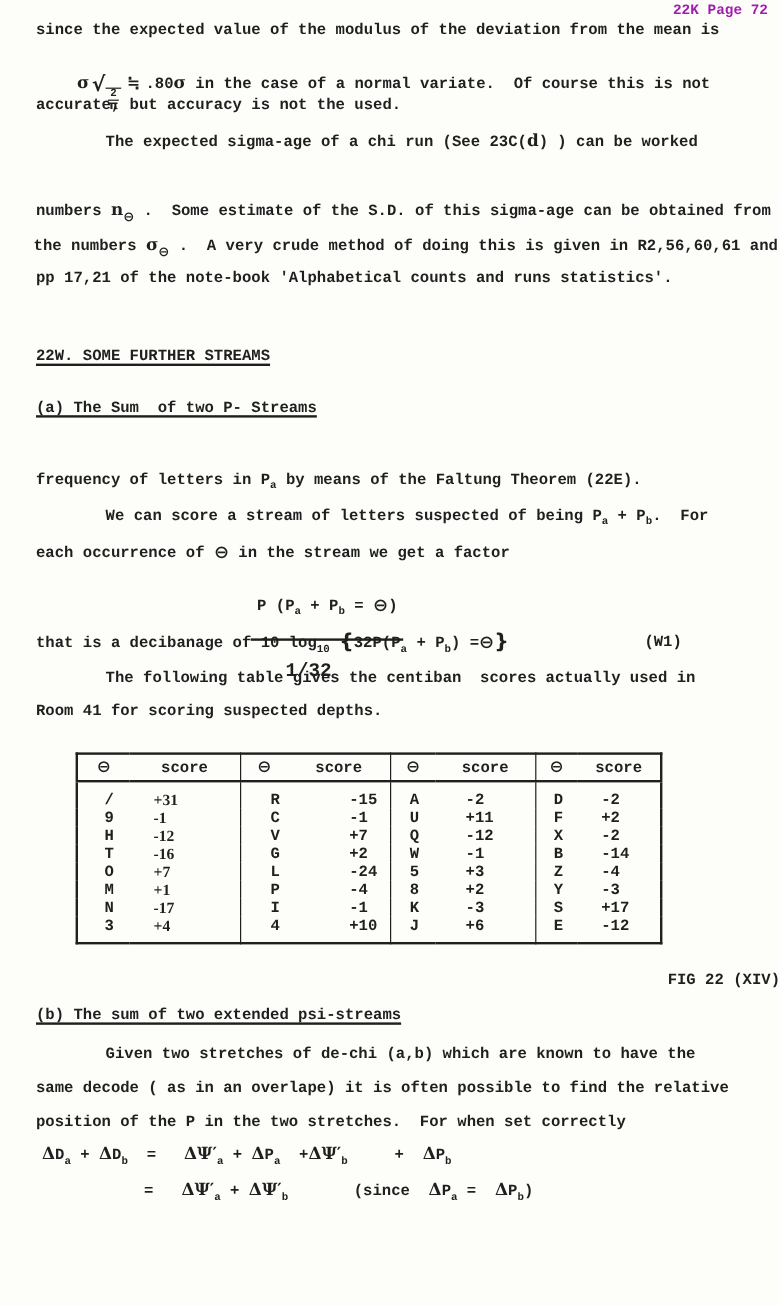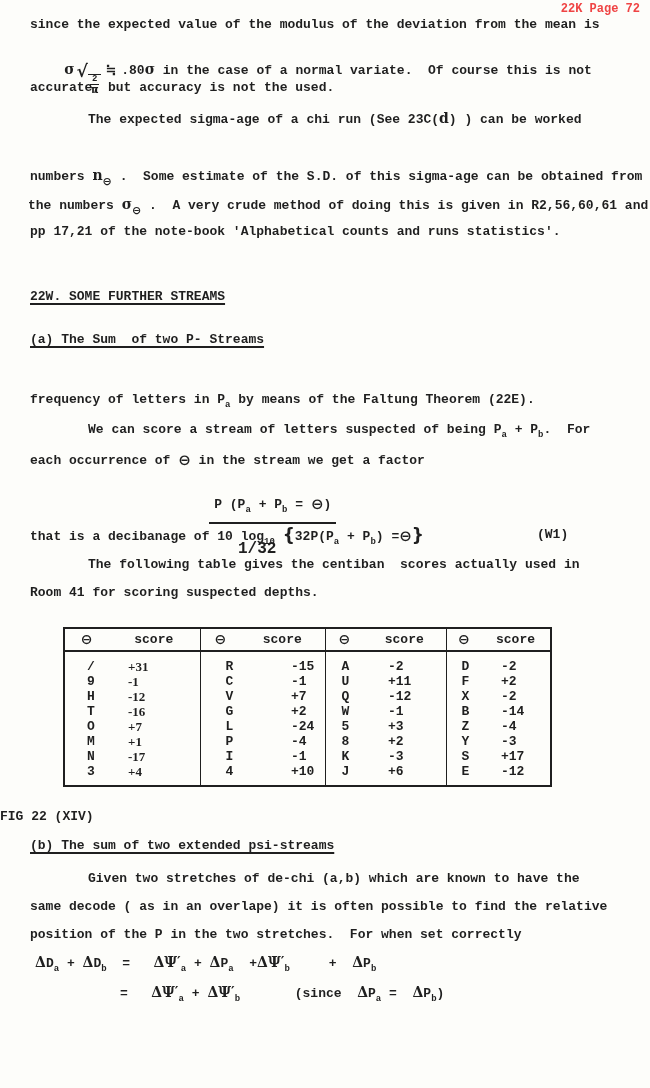--- a/index.html
+++ b/index.html
@@ -5,37 +5,37 @@
   html,body{margin:0;padding:0;}
   body{width:650px;height:1088px;background:#fdfdfa;overflow:hidden;}
   #page{position:relative;width:650px;height:1088px;background:#fdfdfa;}
   .line{
     position:absolute;
     font:bold 13px/16px "Liberation Mono", monospace;
     color:#1f1f1f;
     white-space:pre;
   }
   .heading{text-decoration:underline;text-underline-offset:3px;text-decoration-thickness:1.5px;}
-  .pagelabel{position:absolute;top:2px;right:10px;font:bold 12px "Liberation Mono",monospace;color:#ef4444;white-space:pre;}
+  .pagelabel{position:absolute;top:2px;right:10px;font:bold 12px "Liberation Mono",monospace;color:#a21caf;white-space:pre;}
   
   .seg-sub{font-size:9px;vertical-align:-4px;}
   .seg-hw{font-family:"DejaVu Serif",serif;font-weight:bold;font-size:14px;}
   .seg-th{font-family:"DejaVu Sans",sans-serif;font-weight:bold;font-size:15px;vertical-align:-1px;}
   .seg-ths{font-family:"DejaVu Sans",sans-serif;font-weight:bold;font-size:11px;vertical-align:-5px;}
   .seg-u{text-underline-offset:2px;}
   .seg-br{font-family:"DejaVu Sans",sans-serif;font-size:17px;vertical-align:-1px;font-weight:bold;}
   
   .approx{font-family:"DejaVu Sans",sans-serif;}
   .radical-sign{font-family:"DejaVu Sans",sans-serif;font-size:17px;vertical-align:-3px;margin-left:2px;}
   .radicand{display:inline-flex;flex-direction:column;border-top:1.5px solid #1f1f1f;vertical-align:-7px;padding:0 2px;line-height:1;}
   .radicand .rn{font-size:9px;border-bottom:1px solid #1f1f1f;text-align:center;padding:0 2px;line-height:9px;}
   .radicand .rd{font-size:10px;text-align:center;font-family:"DejaVu Sans",sans-serif;line-height:10px;}
   
   .bigfrac{position:absolute;left:178px;top:480px;text-align:center;font:bold 13px/16px "Liberation Mono",monospace;color:#1f1f1f;white-space:pre;}
-  .bigfrac .num{display:inline-block;border-bottom:2px solid #1f1f1f;padding:0 5px 4px;}
+  .bigfrac .num{display:inline-block;border-bottom:2px solid #1f1f1f;padding:0 5px 14px;}
   .bigfrac .den{font-size:16px;margin-top:1px;}
   
   .fig-table{
     position:absolute;left:63px;top:627px;
     border-collapse:collapse;border:2px solid #1f1f1f;
     font:bold 13px "Liberation Mono",monospace;color:#1f1f1f;
     table-layout:fixed;
   }
   .fig-table th,.fig-table td{padding:0;text-align:left;font-weight:bold;}
   .fig-table thead tr{border-bottom:2px solid #1f1f1f;}
@@ -191,21 +191,21 @@
           <td>4</td>
           <td>+10</td>
           <td>J</td>
           <td>+6</td>
           <td>E</td>
           <td>-12</td>
         </tr>
       </tbody>
   </table>
 
-  <div class="line" style="left:0;top:809px;width:650px;text-align:left">FIG 22 (XIV)</div>
+  <div class="line" style="left:0;top:809px;width:650px;text-align:right">FIG 22 (XIV)</div>
 
   <div class="line" style="left:88px;top:871px">Given two stretches of de-chi (a,b) which are known to have the</div>
   <div class="line heading" style="left:30px;top:838px">(b) The sum of two extended psi-streams</div>
   <div class="line" style="left:30px;top:899px">same decode ( as in an overlape) it is often possible to find the relative</div>
   <div class="line" style="left:30px;top:927px">position of the P in the two stretches.  For when set correctly</div>
   <div class="line" style="left:35px;top:954px"><span class="seg-hw">Δ</span><span>D</span><span class="seg-sub">a</span><span> + </span><span class="seg-hw">Δ</span><span>D</span><span class="seg-sub">b</span><span>  =   </span><span class="seg-hw">ΔΨ′</span><span class="seg-sub">a</span><span> + </span><span class="seg-hw">Δ</span><span>P</span><span class="seg-sub">a</span><span>  +</span><span class="seg-hw">ΔΨ′</span><span class="seg-sub">b</span><span>     +  </span><span class="seg-hw">Δ</span><span>P</span><span class="seg-sub">b</span></div>
   <div class="line" style="left:120px;top:984px"><span>=   </span><span class="seg-hw">ΔΨ′</span><span class="seg-sub">a</span><span> + </span><span class="seg-hw">ΔΨ′</span><span class="seg-sub">b</span><span>       (since  </span><span class="seg-hw">Δ</span><span>P</span><span class="seg-sub">a</span><span> =  </span><span class="seg-hw">Δ</span><span>P</span><span class="seg-sub">b</span><span>)</span></div>
 
 </div>
 

